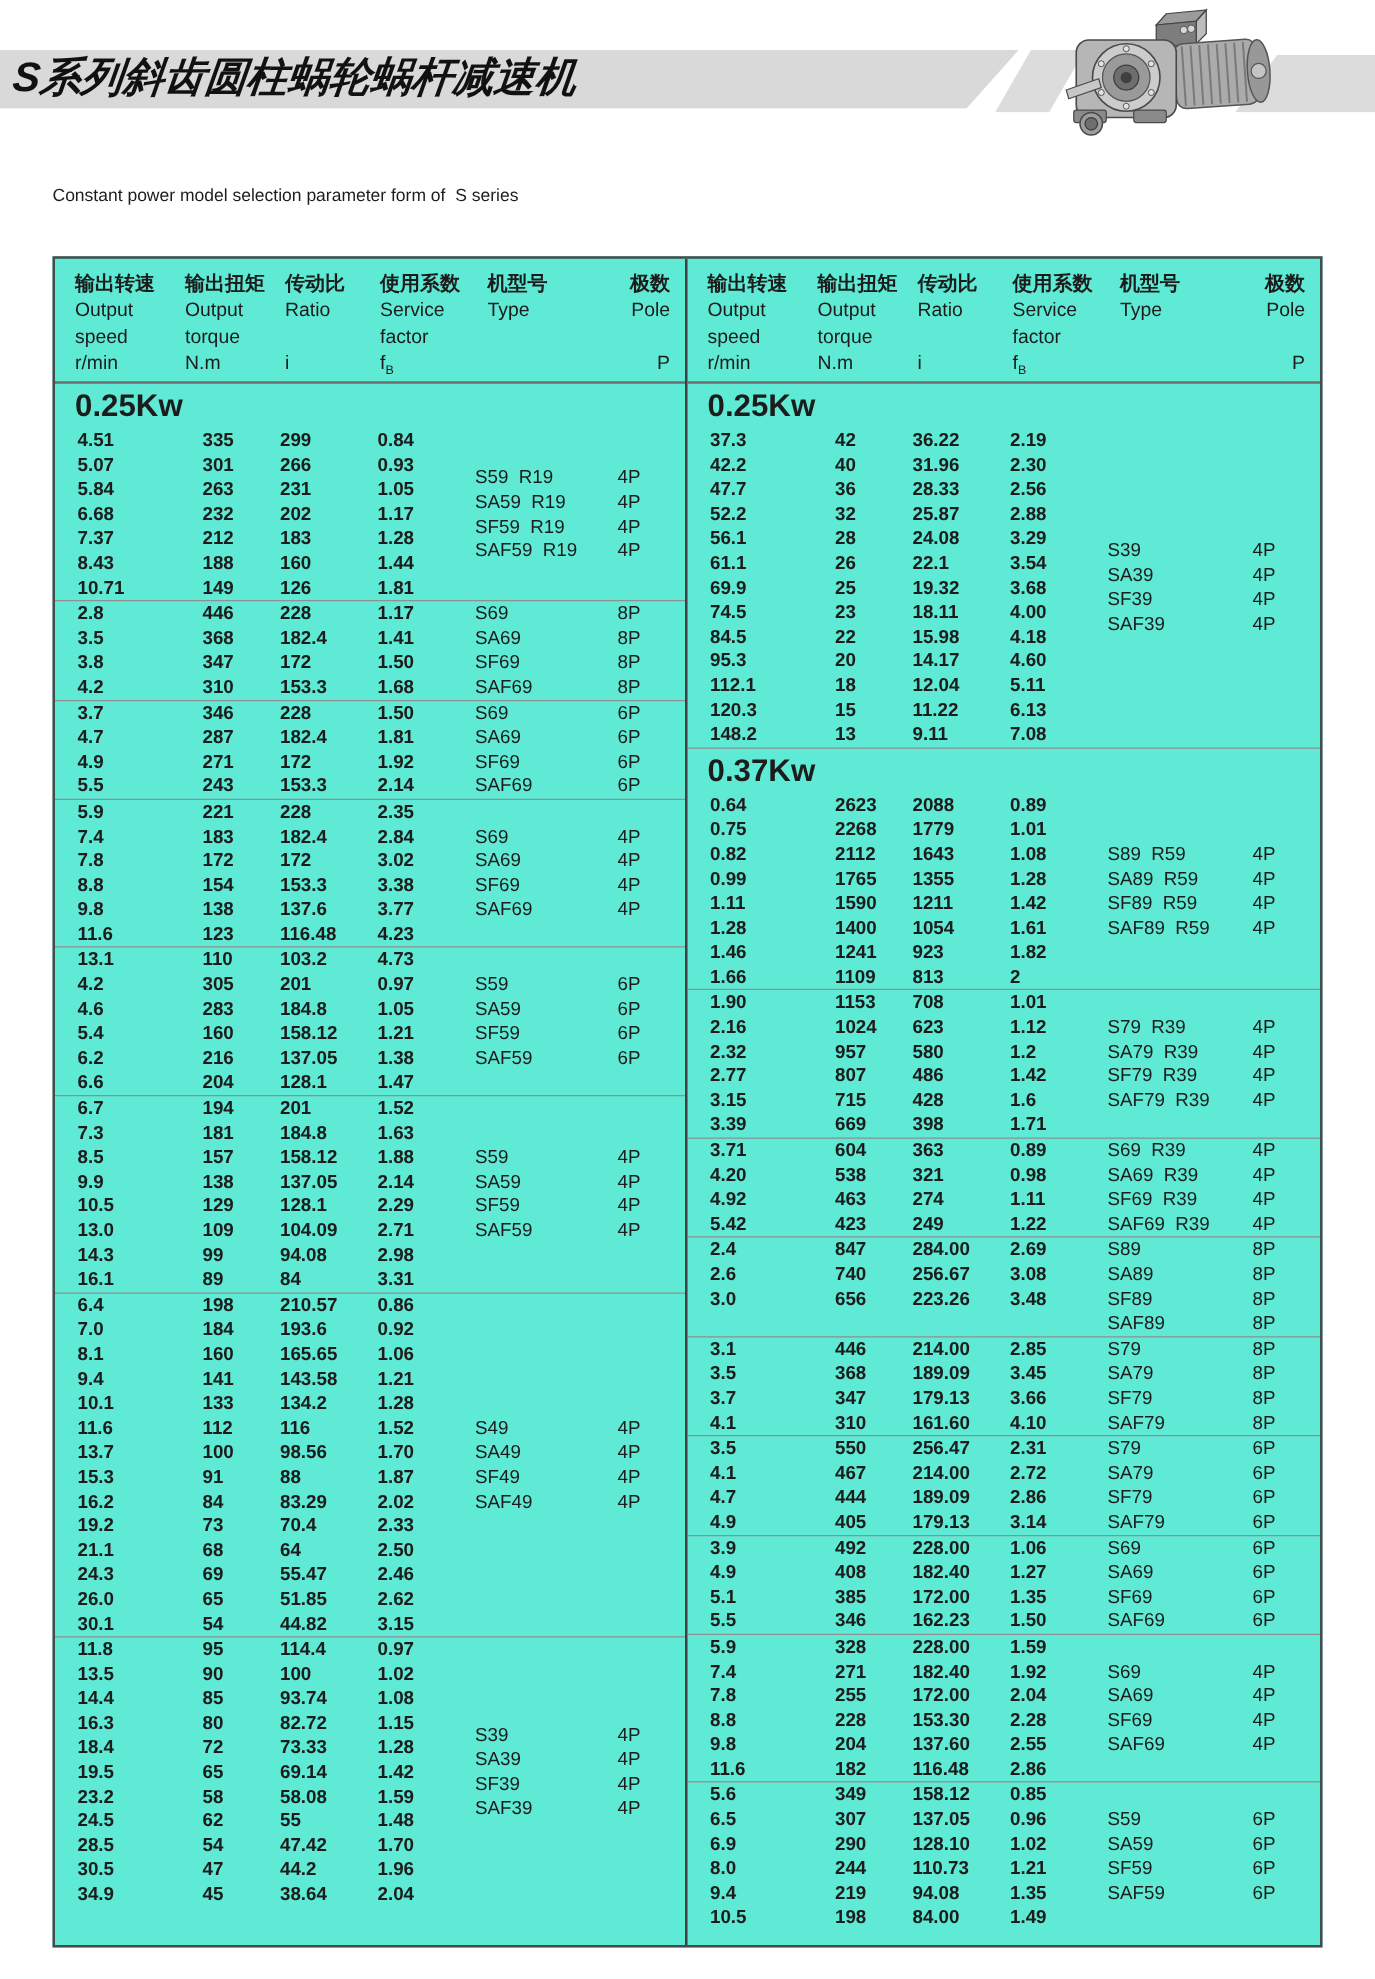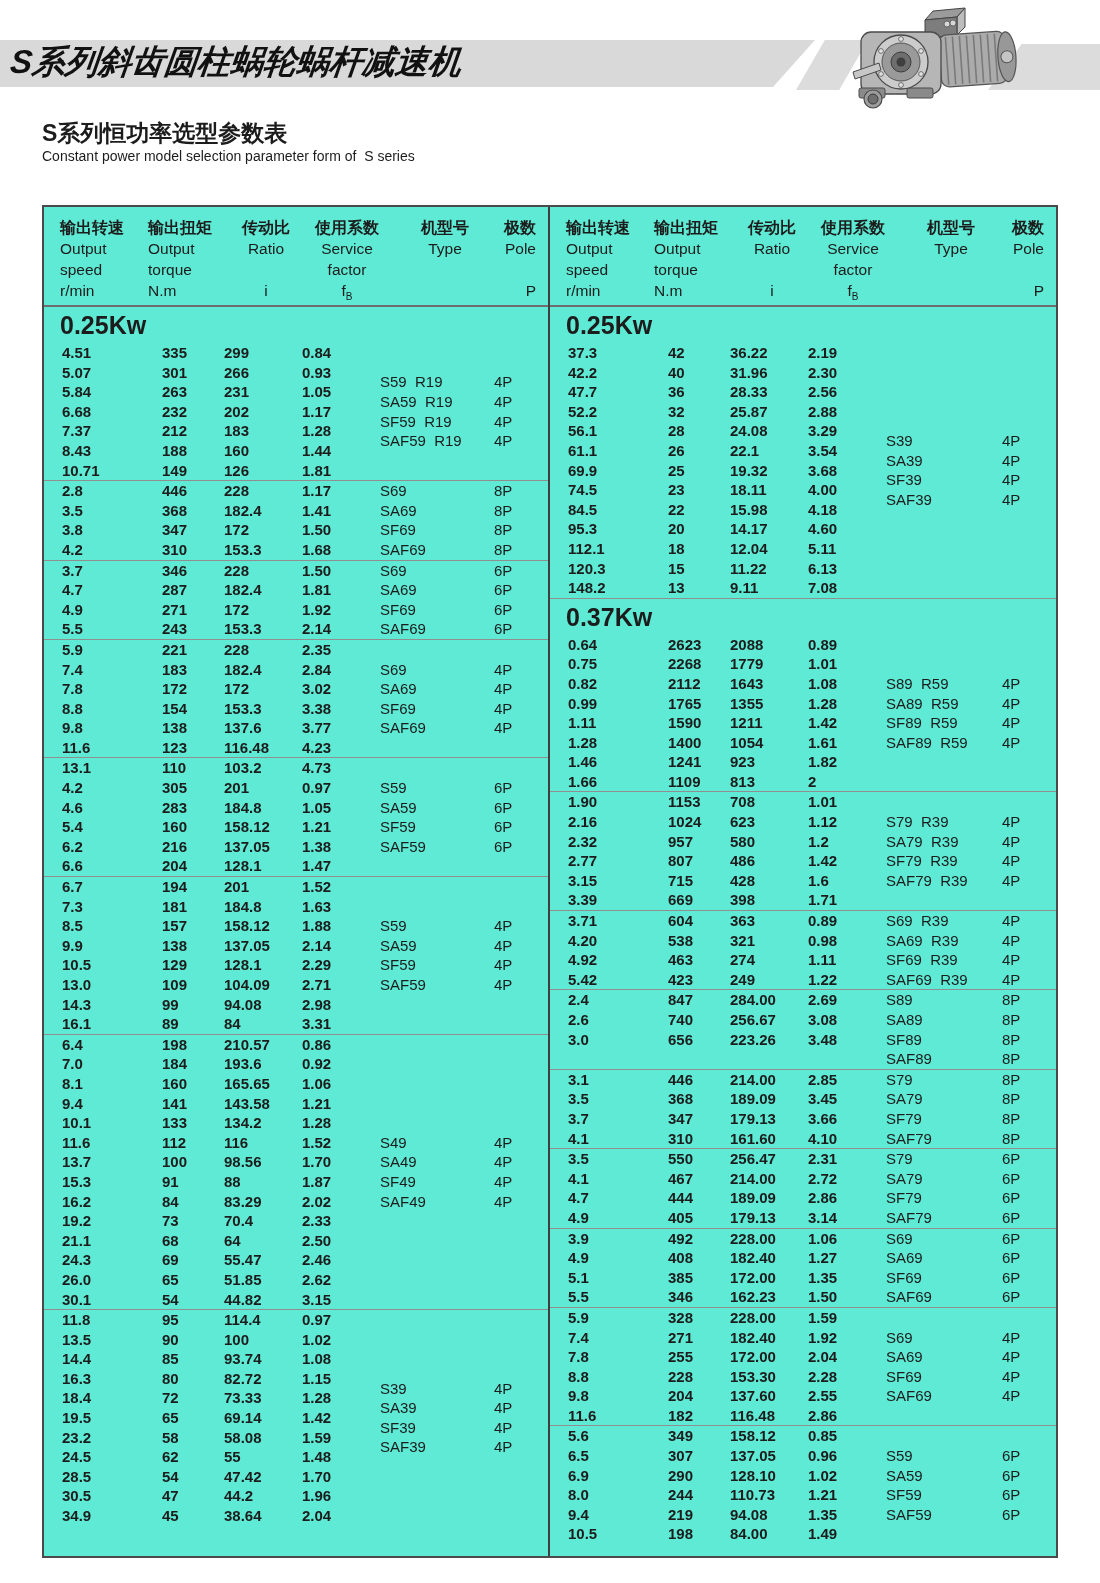--- a/index.html
+++ b/index.html
@@ -29,21 +29,21 @@
   .half{width:50%;box-sizing:border-box;}
   .half[data-side="left"]{border-right:2px solid #3f3f3f;}
 
   .thead{height:100px;border-bottom:2px solid #6e6e6e;display:grid;
          grid-template-columns:88px 80px 76px 86px 110px 1fr;
          padding:10px 12px 0 16px;box-sizing:border-box;}
   .hcol{display:flex;flex-direction:column;}
   .hzh{font-weight:bold;font-size:16px;line-height:21px;white-space:nowrap;}
   .hen,.hunit{font-size:15.5px;line-height:21px;white-space:nowrap;}
   .hunit sub{font-size:10px;}
-  .c3,.c4,.c5{text-align:center;}
+  .c3,.c4,.c5{text-align:left;}
   .c6{text-align:right;}
 
   .kw{font-size:25px;font-weight:bold;height:36px;line-height:36px;padding-left:16px;}
   .section ~ .section{border-top:1.5px solid #8f8f8f;}
 
   .block{display:flex;}
   .block + .block{border-top:1.5px solid #8f8f8f;}
   .rows{flex:0 0 318px;padding-left:18px;box-sizing:border-box;font-weight:bold;}
   .row{display:grid;grid-template-columns:100px 62px 78px 60px;height:19.6px;line-height:19.6px;font-size:15px;}
   .cell{white-space:nowrap;}
@@ -100,21 +100,20 @@
       <circle cx="56" cy="35" r="2.4"></circle>
         <circle cx="76" cy="47" r="2.4"></circle>
         <circle cx="76" cy="70" r="2.4"></circle>
       <circle cx="56" cy="81" r="2.4"></circle>
         <circle cx="36" cy="70" r="2.4"></circle>
         <circle cx="36" cy="47" r="2.4"></circle>
     </g>
     <polygon points="8,68 34,59 36,66 10,75" fill="#c7c7c7" stroke="#4a4a4a" stroke-width="1"></polygon>
   </svg>
 
-  <div class="subtitle-zh">S系列恒功率选型参数表</div>
   <div class="subtitle-en">Constant power model selection parameter form of  S series</div>
 
   <div class="ptable">
     <div class="half" data-side="left">
         <div class="thead">
           <div class="hcol c1">
             <div class="hzh">输出转速</div>
             <div class="hen">Output</div>
             <div class="hen">speed</div>
             <div class="hunit">r/min</div>

